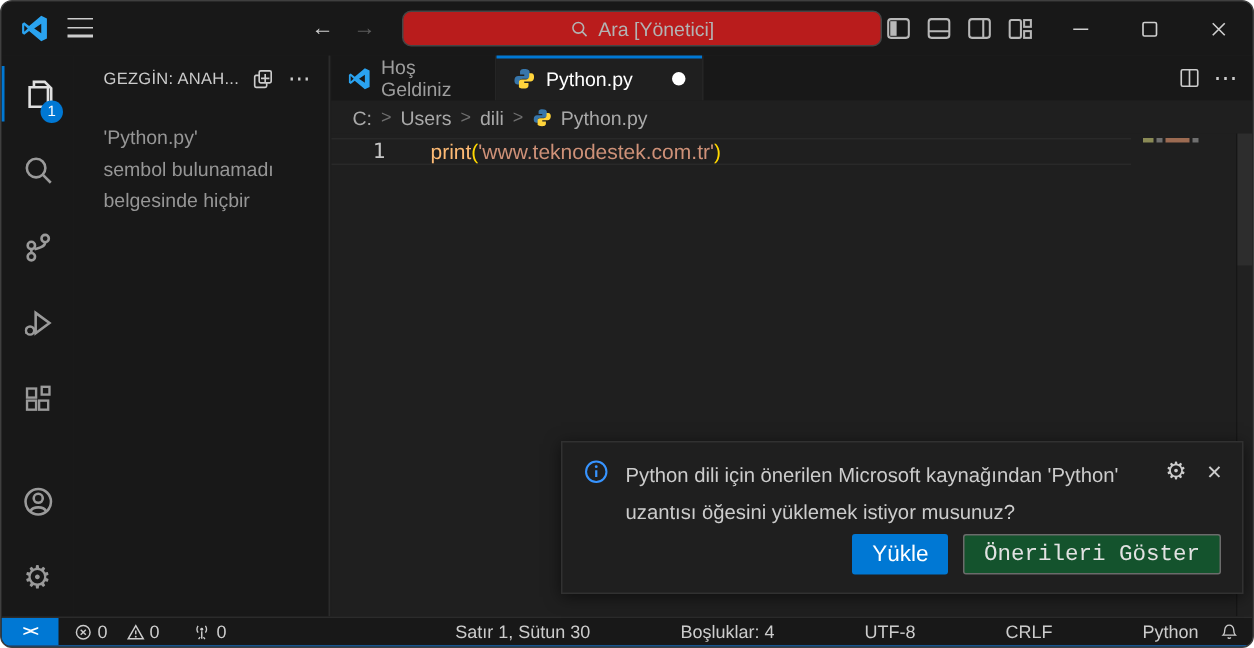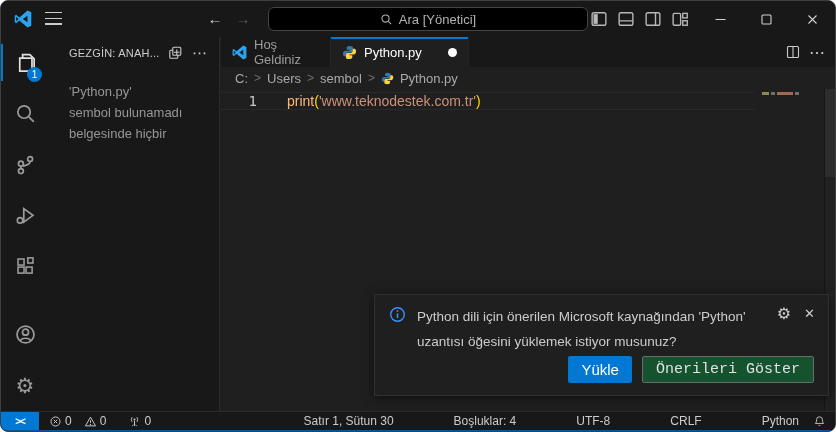--- a/index.html
+++ b/index.html
@@ -13,21 +13,21 @@
   .titlebar { position:absolute; left:0; top:0; width:100%; height:36px; background:#181818; }
   .tb-logo { position:absolute; left:13px; top:9px; width:18px; height:18px; }
   .tb-menu { position:absolute; left:44px; top:10px; width:17px; height:15px; }
   .tb-menu i { display:block; height:1.4px; background:#cccccc; margin-top:4.3px; }
   .tb-menu i:first-child { margin-top:1px; }
   .nav-arrow { position:absolute; top:7px; font-size:15px; color:#cfcfcf; width:22px; text-align:center; line-height:22px; }
   .nav-back { left:203px; }
   .nav-fwd  { left:231px; color:#5d5d5d; }
   .cmd-center {
     position:absolute; left:267px; top:6px; width:320px; height:24px;
-    background:#000000; border:1px solid #454545; border-radius:6px;
+    background:#b91c1c; border:1px solid #454545; border-radius:6px;
     display:flex; align-items:center; justify-content:center; gap:6px;
     color:#b3b3b3; font-size:13px;
   }
   .tb-right-icons { position:absolute; left:588px; top:8px; display:flex; gap:7px; }
   .tb-right-icons svg { width:20px; height:20px; }
   .win-controls { position:absolute; right:0; top:0; height:36px; display:flex; }
   .win-btn { width:46px; height:36px; display:flex; align-items:center; justify-content:center; color:#cfcfcf; font-size:13px; }
   .win-btn svg { width:15px; height:15px; }
   
   .activitybar { position:absolute; left:0; top:36px; width:48px; height:374px; background:#181818; display:flex; flex-direction:column; }
@@ -253,21 +253,21 @@
         </svg>
         <span class="more">⋯</span>
       </div>
     </div>
 
     <div class="breadcrumb">
       <span>C:</span>
       <span class="bc-sep">&gt;</span>
       <span>Users</span>
       <span class="bc-sep">&gt;</span>
-      <span>sembol</span>
+      <span>dili</span>
       <span class="bc-sep">&gt;</span>
       <svg viewBox="0 0 16 16">
         <path fill="#3776ab" d="M8 1C5.5 1 5 2.2 5 3.2V5h3v1H3.7C2.2 6 1 7 1 9.3c0 1.6.6 2.7 2 2.7h1.5V9.8C4.5 8.6 5.6 8 6.8 8H10c1 0 1.8-.8 1.8-1.8V3.2C11.8 2 10.8 1 8 1z"></path>
         <path fill="#ffd43b" d="M8 15c2.5 0 3-1.2 3-2.2V11H8v-1h4.3c1.5 0 2.7-1 2.7-3.3 0-1.6-.6-2.7-2-2.7h-1.5v2.2c0 1.2-1.1 2.3-2.3 2.3H6c-1 0-1.8.8-1.8 1.8v3.5C4.2 14 5.2 15 8 15z"></path>
       </svg>
       <span>Python.py</span>
     </div>
 
     <div class="codearea">
       <div class="current-line"></div>

